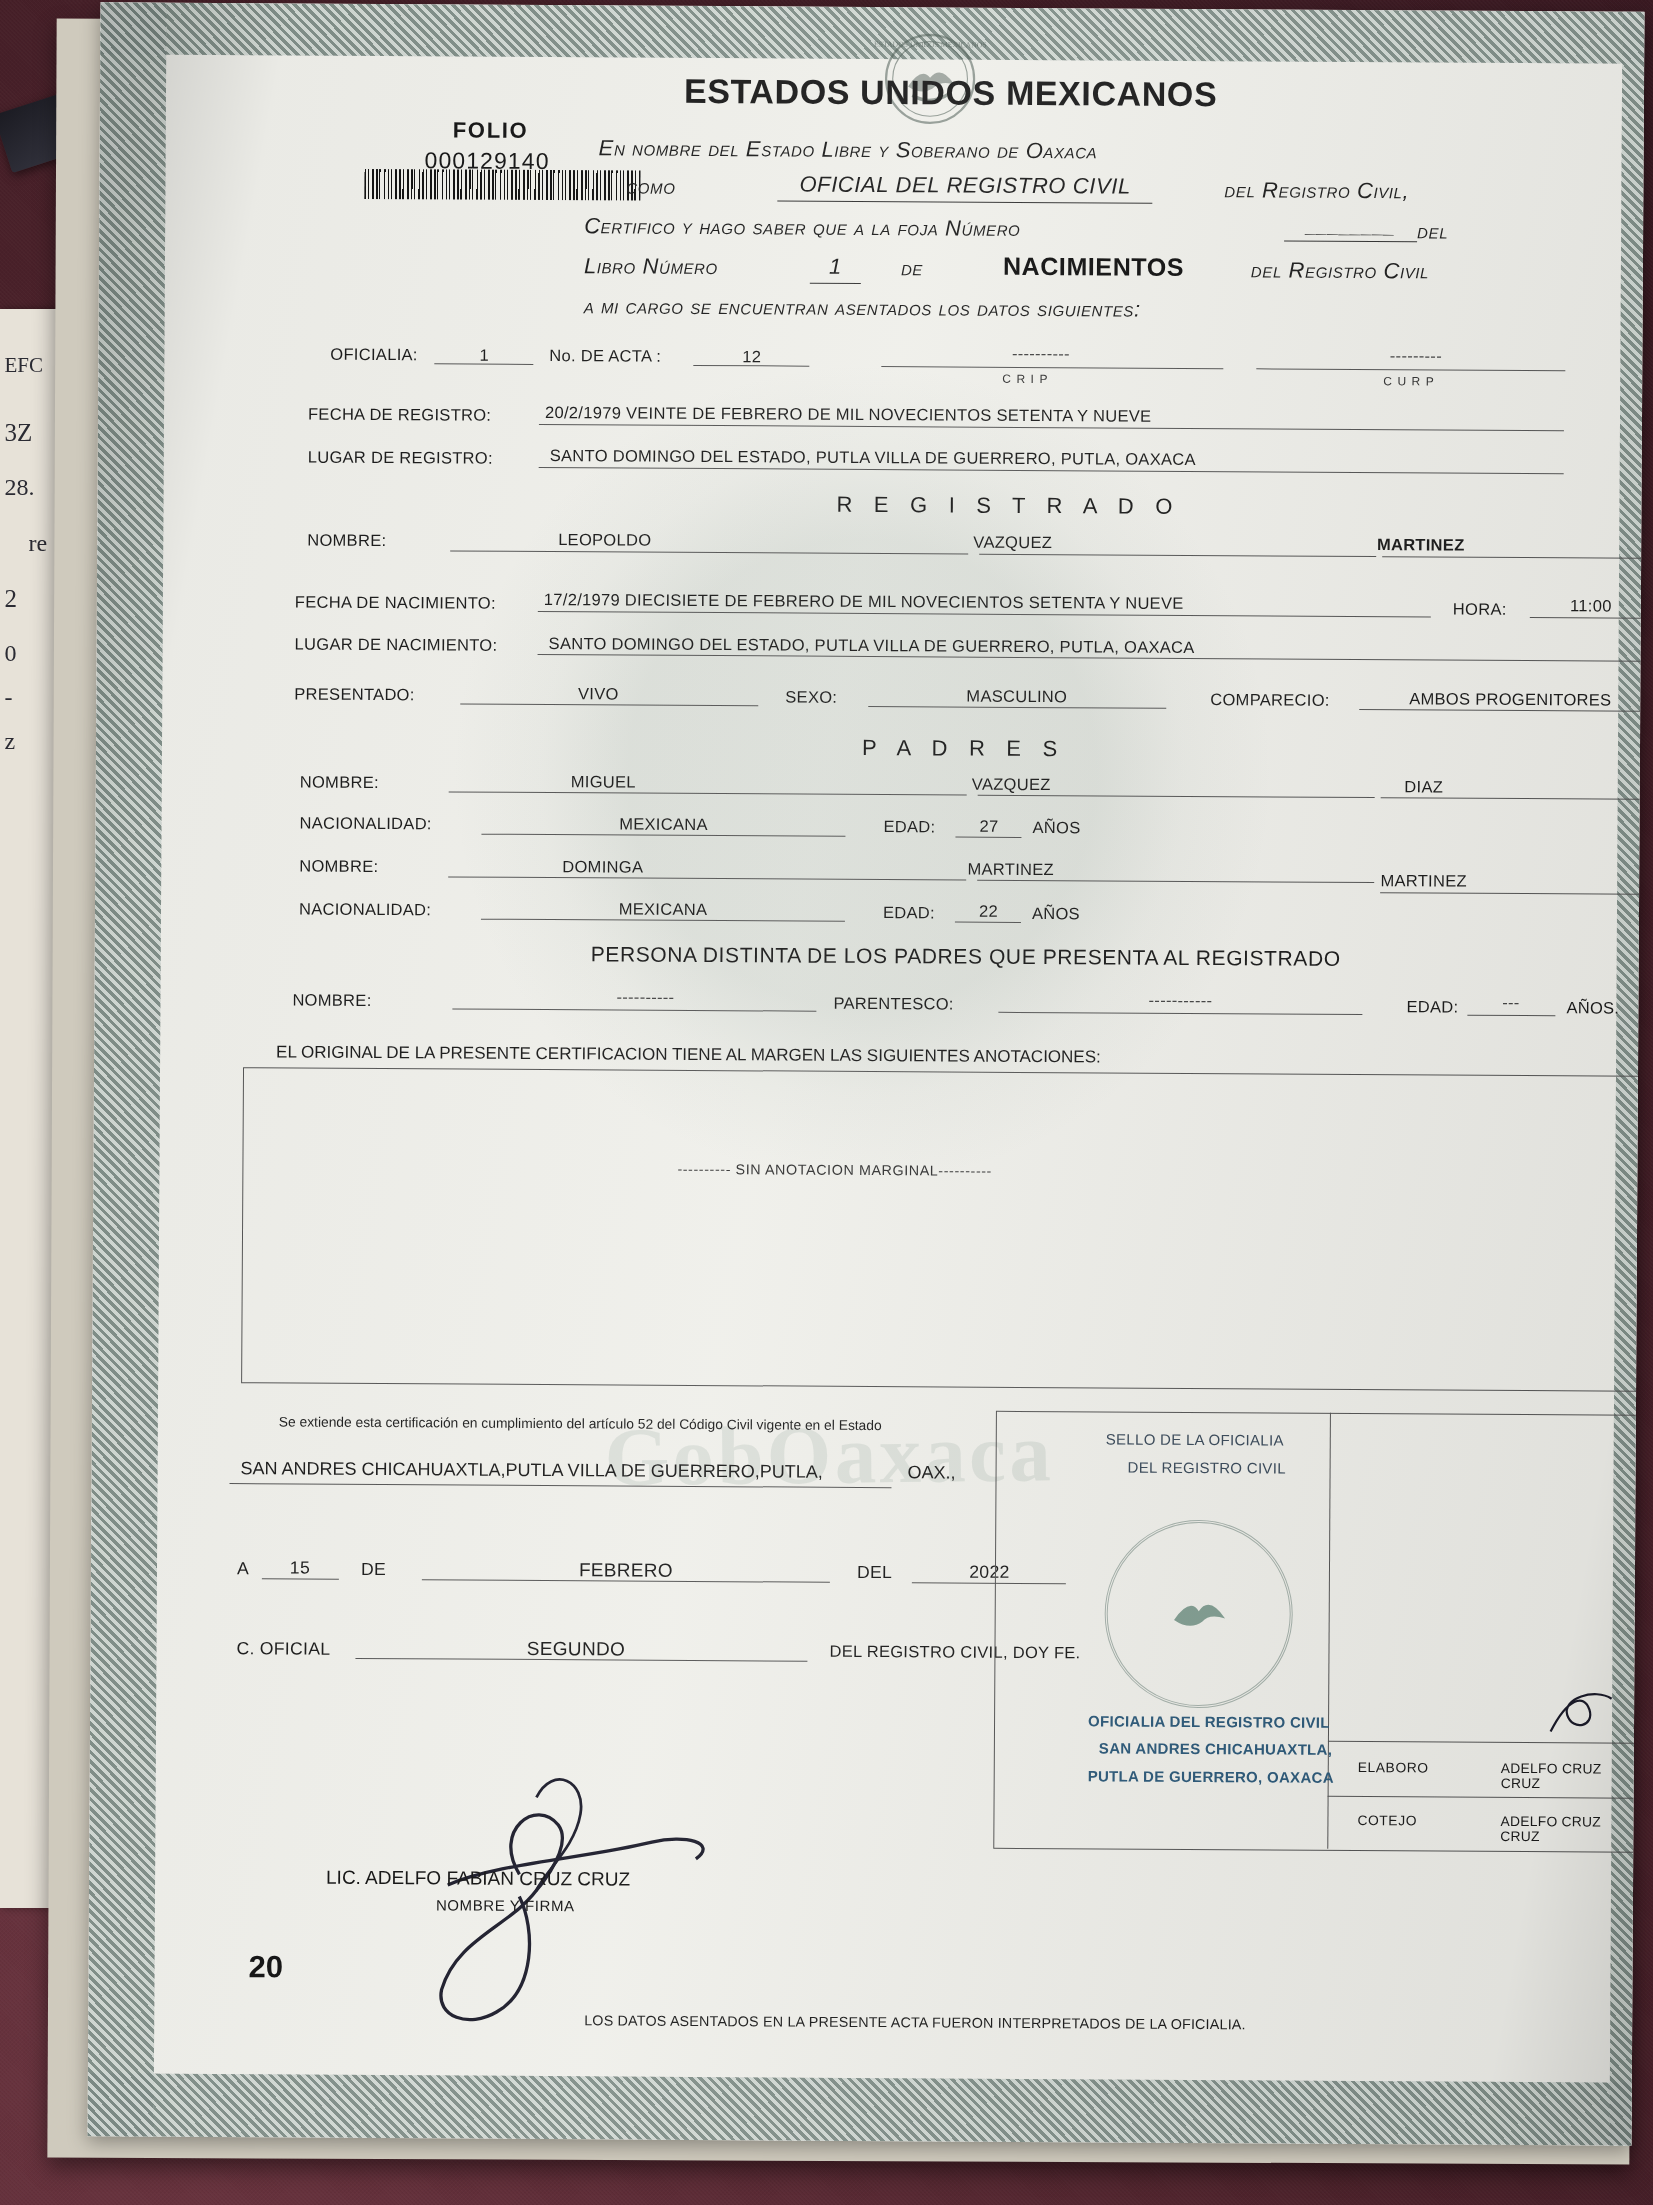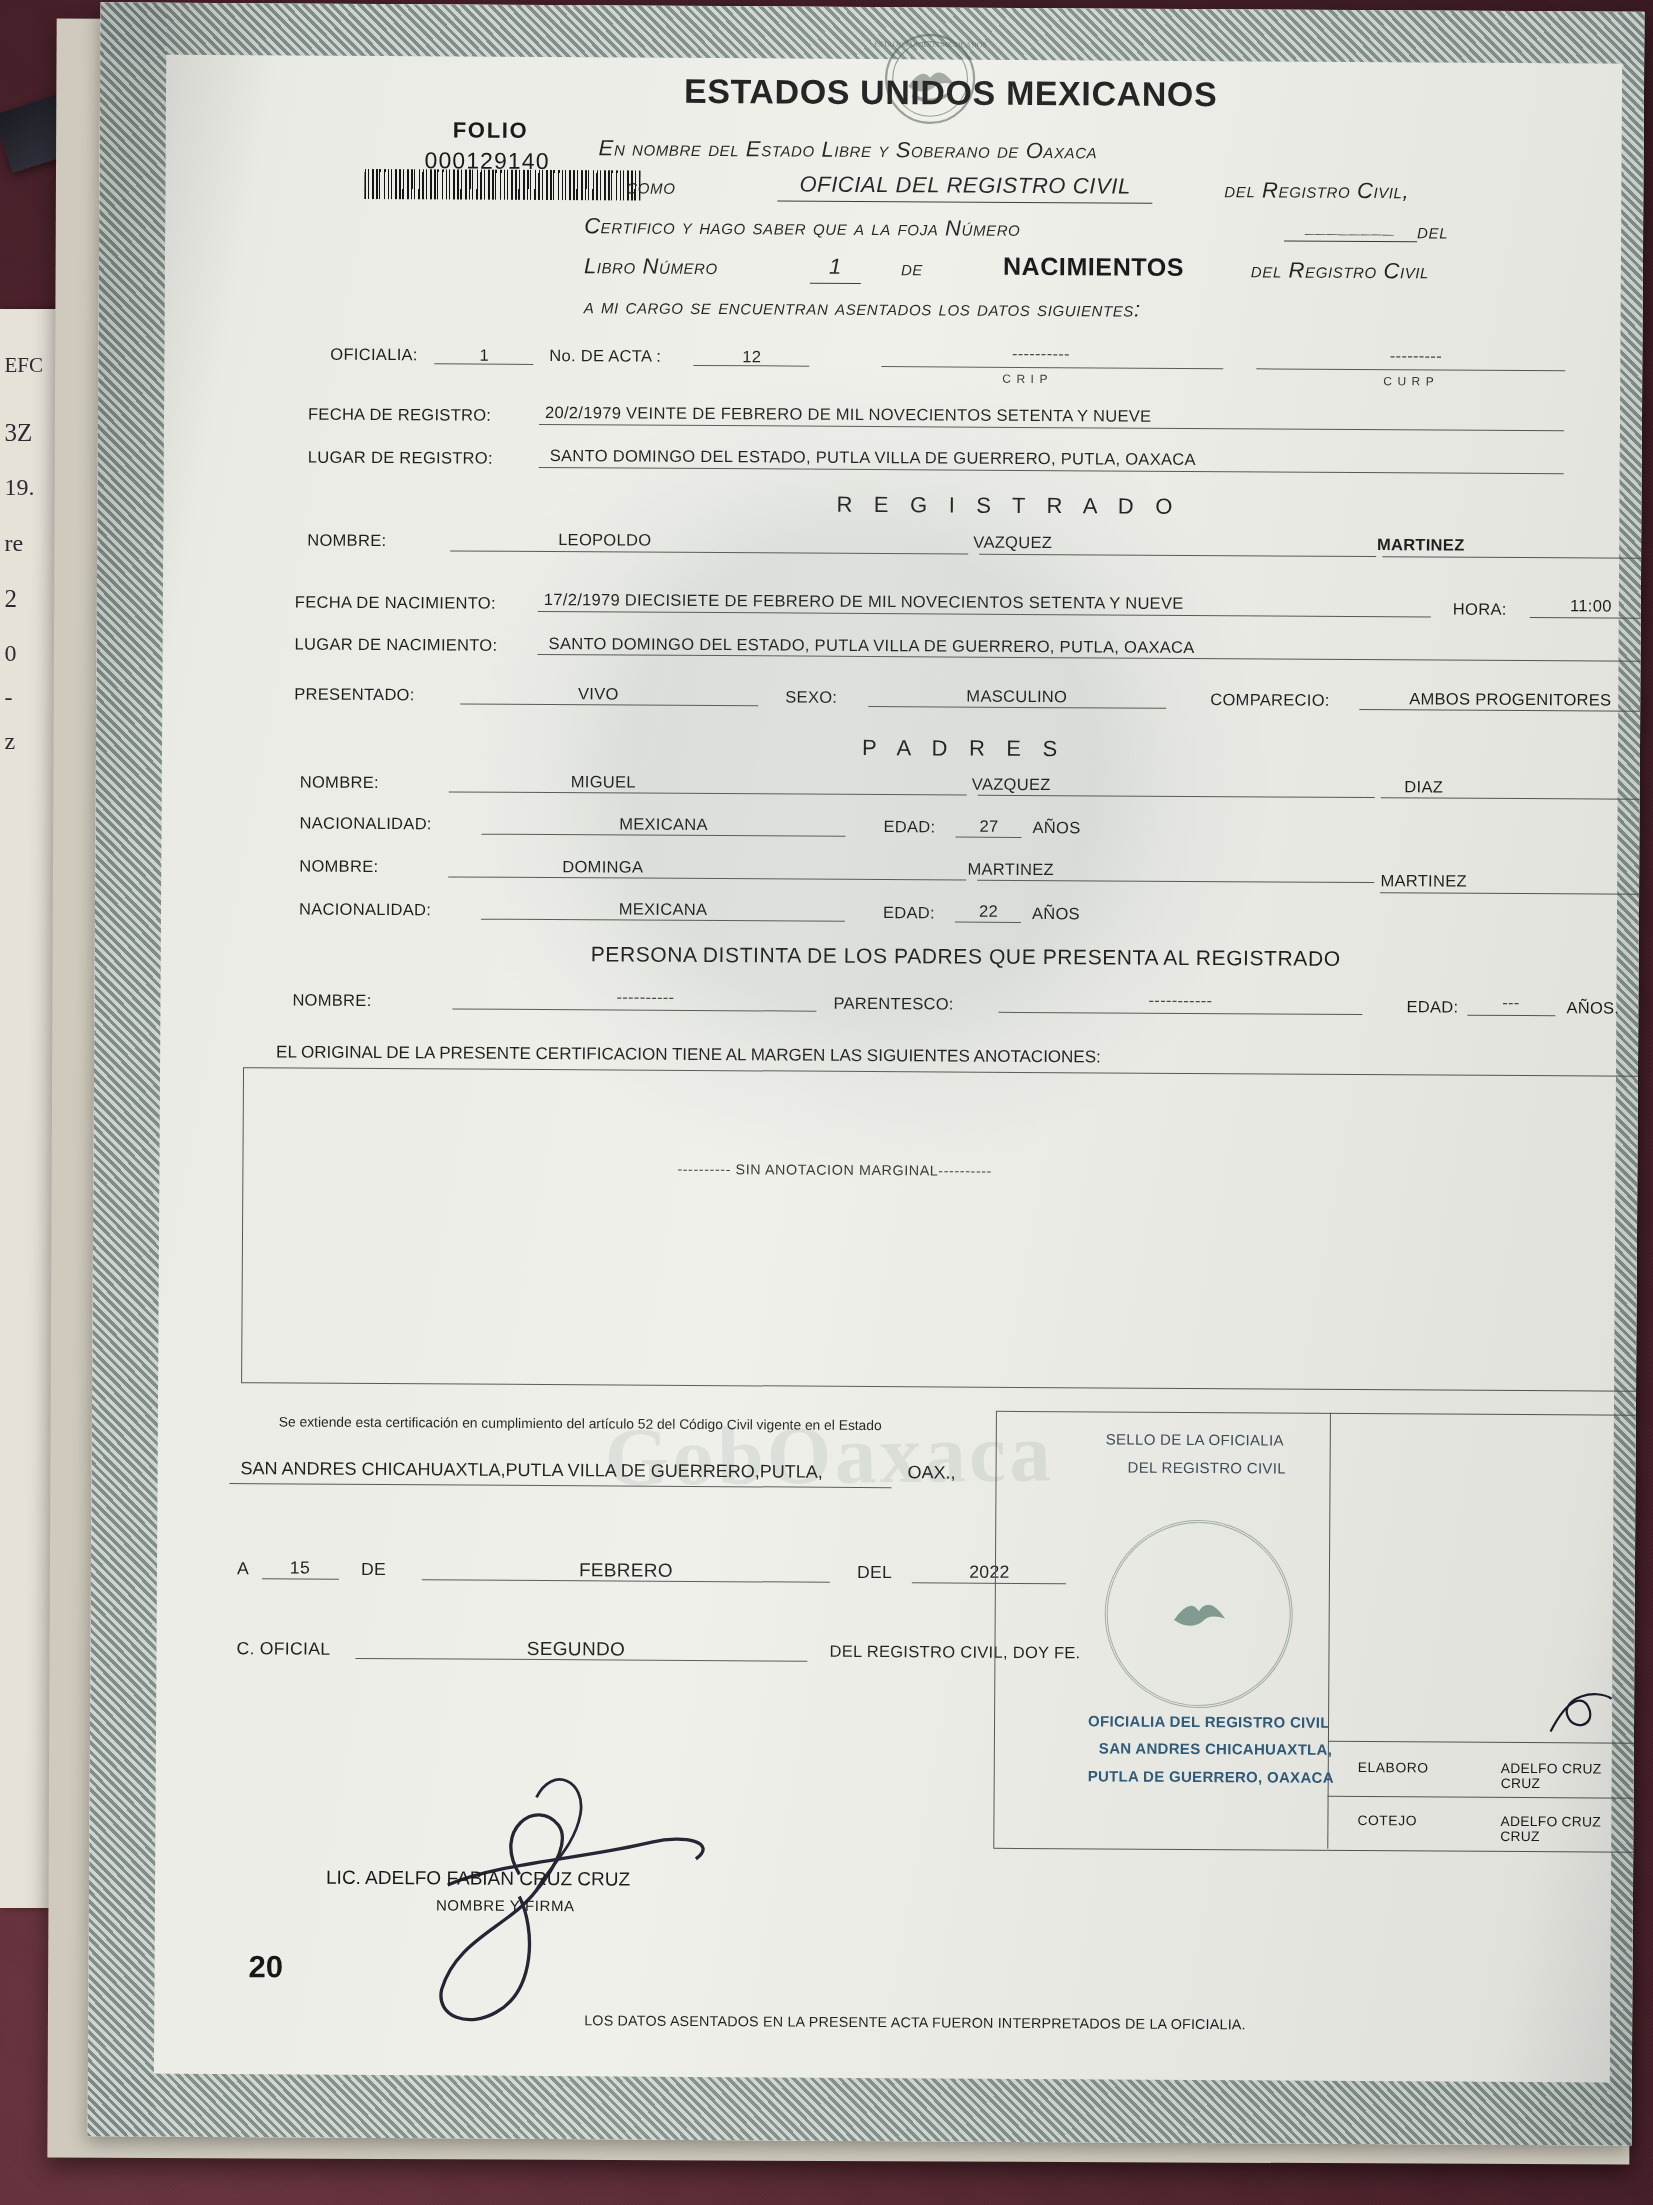--- a/index.html
+++ b/index.html
@@ -92,22 +92,22 @@
 
 <div class="desk">
   <div class="desk-fabric"></div>
 </div>
 
 <div class="pen"></div>
 
 <div class="left-paper">
   <div class="scribble" style="top:44px;font-size:21px;">EFC</div>
   <div class="scribble" style="top:110px;font-size:25px;">3Z</div>
-  <div class="scribble" style="top:165px;font-size:24px;">19.</div>
-  <div class="scribble" style="top:221px;font-size:24px;">re</div>
+  <div class="scribble" style="top:165px;font-size:24px;">28.</div>
+  <div class="scribble" style="top:221px;font-size:24px;margin-left:24px;">re</div>
   <div class="scribble" style="top:276px;font-size:25px;">2</div>
   <div class="scribble" style="top:331px;font-size:24px;">0</div>
   <div class="scribble" style="top:375px;font-size:24px;">-</div>
   <div class="scribble" style="top:419px;font-size:24px;">z</div>
 </div>
 
 <div class="under-sheet"></div>
 
 <div class="sheet">
 

